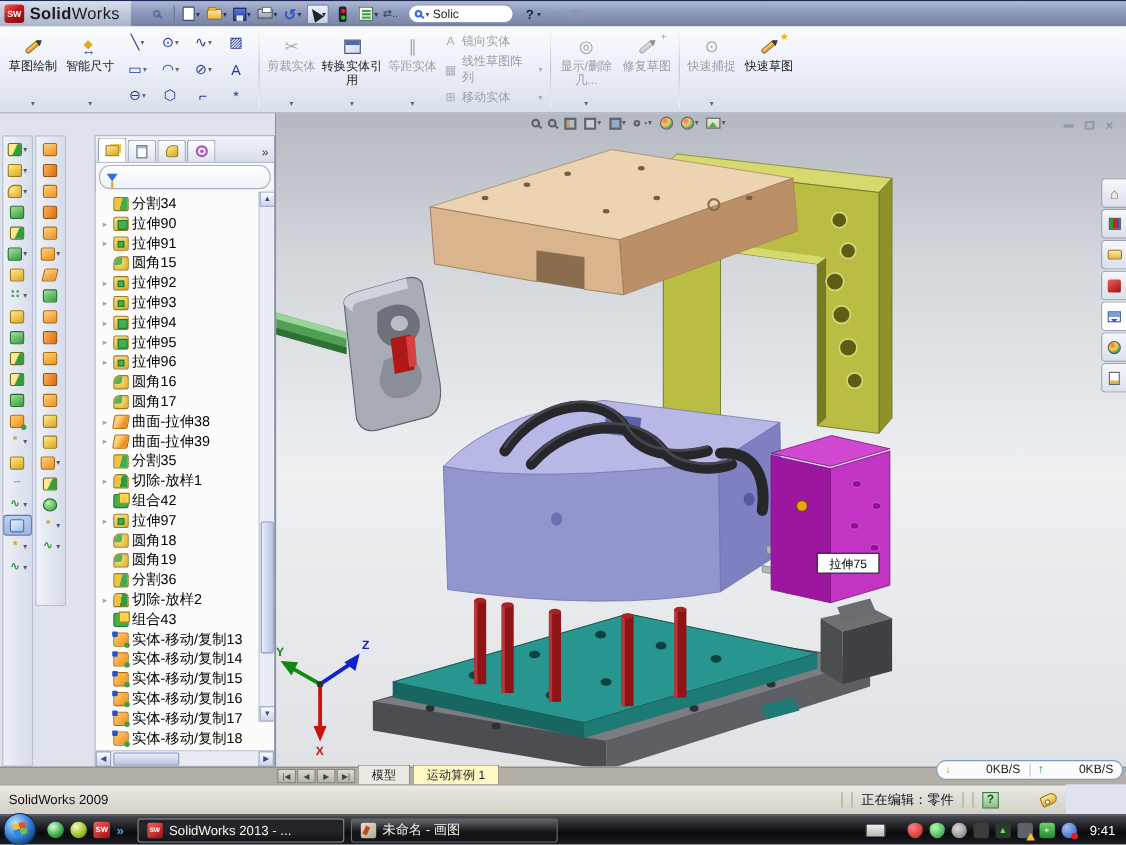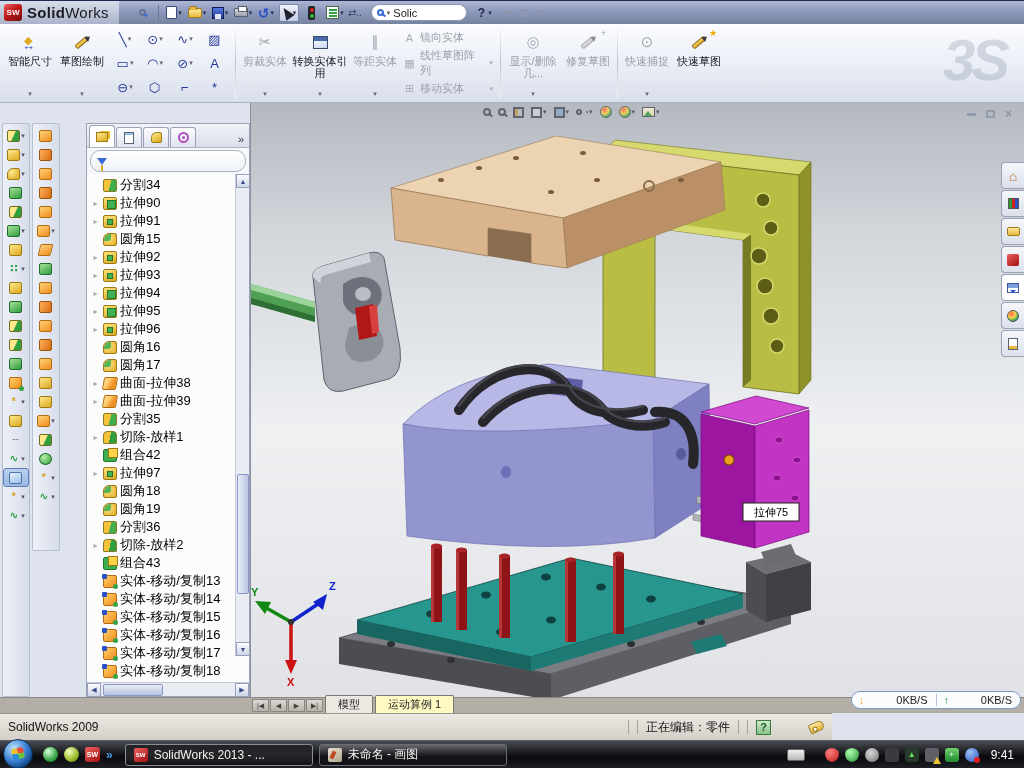--- a/index.html
+++ b/index.html
@@ -187,21 +187,21 @@
   .arr-up { color:#2a9a3a; font-weight:bold; }
 
   
   .doctabs { position:absolute; left:0; top:697px; width:1024px; height:16px; background:#b3afa7; border-top:1px solid #8a8880; display:flex; align-items:flex-end; }
   .dnav { display:flex; margin-left:252px; gap:1px; align-items:center; padding-bottom:1px; }
   .dnb { width:17px; height:13px; background:linear-gradient(#dcd9d2,#b8b4ac); border:1px solid #8a8880; font-size:7px; color:#444; display:flex; align-items:center; justify-content:center; }
   .dtab { padding:1px 12px; font-size:11px; border:1px solid #7a7870; border-bottom:none; background:#fef9c3; color:#222; margin-left:2px; border-radius:2px 2px 0 0; }
   .dtab.active { background:#ece9e2; }
 
   
-  .statusbar { position:absolute; left:0; top:713px; width:832px; height:27px; background:linear-gradient(#eceae4,#d2cfc7); border-top:1px solid #9a978f; display:flex; align-items:center; padding:0 8px; }
+  .statusbar { position:absolute; left:0; top:713px; width:969px; height:27px; background:linear-gradient(#eceae4,#d2cfc7); border-top:1px solid #9a978f; display:flex; align-items:center; padding:0 8px; }
   .sb-right { margin-left:auto; display:flex; align-items:center; gap:8px; }
   .sb-sep { width:1px; height:14px; background:#a8a49c; }
   .sb-help { width:15px; height:15px; background:linear-gradient(#cfe8cf,#8ac08a); border:1px solid #3a7a3a; color:#1a5a1a; font-weight:bold; font-size:11px; display:flex; align-items:center; justify-content:center; }
   .sb-tag { width:15px; height:10px; background:linear-gradient(#ffe9a0,#e0b030); border:1px solid #9a7a1a; border-radius:2px 5px 5px 2px; transform:rotate(-24deg); position:relative; margin-left:30px; }
   .sb-tag::after { content:""; position:absolute; left:2px; top:3px; width:3px; height:3px; border-radius:50%; background:#fff; border:1px solid #9a7a1a; }
 
   
   .taskbar { position:absolute; left:0; top:740px; width:1024px; height:28px;
     background:linear-gradient(#4a4d54,#232429 35%,#0a0a0d 60%,#1d1f24); border-top:1px solid #5a5d64; display:flex; align-items:center; }
   .orb { width:30px; height:30px; border-radius:50%; margin:0 4px 0 3px; position:relative; top:-1px;
@@ -291,33 +291,32 @@
         <span class="dd" style="font-size:7px;color:#2a3350">▾</span>
     </div>
     <div class="win-ctl">
       <span class="wc-min"></span>
       <span class="wc-rest"></span>
       <span class="wc">×</span>
     </div>
   </div>
 
   <div class="ribbon">
-    <div class="ds-watermark">3S</div>
+    <div class="rbig">
+      <span class="ricon">
+          <span class="pencil"></span>
+        </span>
+      <span class="lbl">草图绘制</span>
+        <span class="ddb">▾</span>
+    </div>
     <div class="rbig">
       <span class="ricon">
           <span class="dim-ic"></span>
         </span>
       <span class="lbl">智能尺寸</span>
-        <span class="ddb">▾</span>
-    </div>
-    <div class="rbig">
-      <span class="ricon">
-          <span class="pencil"></span>
-        </span>
-      <span class="lbl">草图绘制</span>
         <span class="ddb">▾</span>
     </div>
     <div class="sk-grid">
 
     <span class="skg">
           <span>╲</span>
           <span class="dd">▾</span>
         </span>
         <span class="skg">
           <span>⊙</span>

